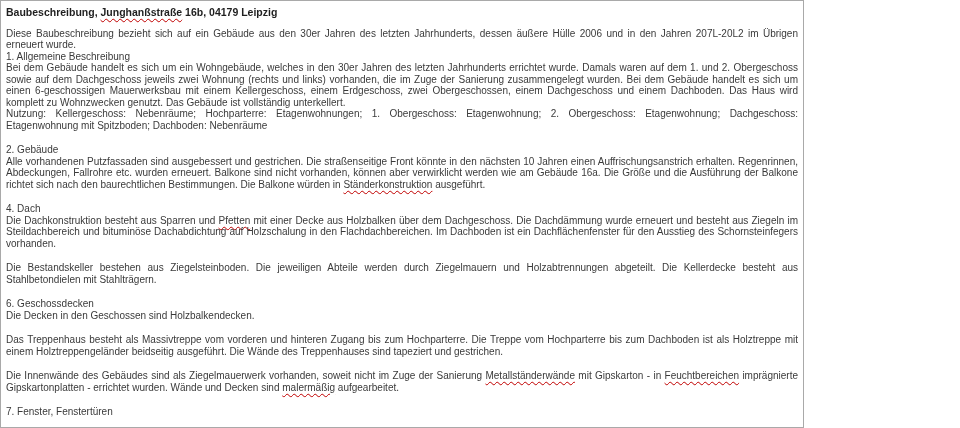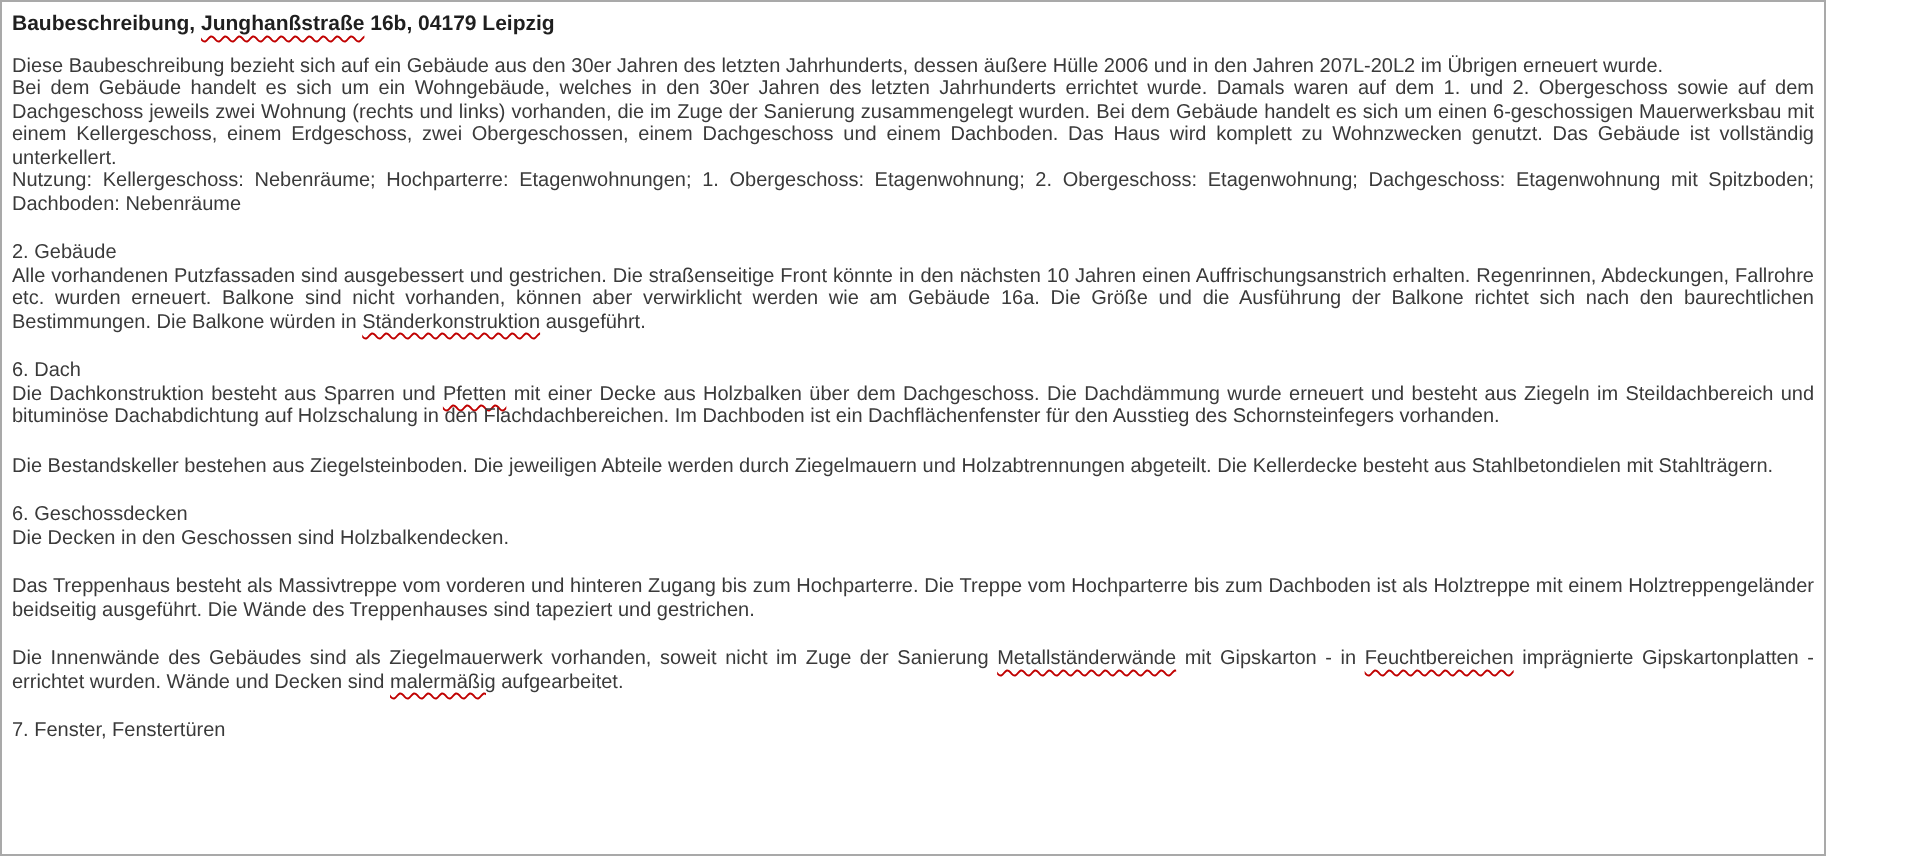--- a/index.html
+++ b/index.html
@@ -1,17 +1,17 @@
 <!DOCTYPE html>
 <html lang="de"><head>
 <meta charset="utf-8">
 <style>
   html, body { margin: 0; padding: 0; background: #ffffff; }
   .page {
-    width: 913px;
+    width: 804px;
     height: 428px;
     box-sizing: border-box;
     border: 1px solid #a9a9a9;
     background: #ffffff;
     padding: 4px 5px 0 5px;
     overflow: hidden;
     font-family: "Liberation Sans", sans-serif;
     font-size: 10px;
     line-height: 11.5px;
     color: #3a3a3a;
@@ -41,35 +41,36 @@
 </head>
 <body>
 
 <div class="page">
 
   <p class="doc-title"><span>Baubeschreibung, </span><span class="misspell">Junghanßstraße</span><span> 16b, 04179 Leipzig</span></p>
 
   <p class="intro para">Diese Baubeschreibung bezieht sich auf ein Gebäude aus den 30er Jahren des letzten Jahrhunderts, dessen äußere Hülle 2006 und in den Jahren 207L-20L2 im Übrigen erneuert wurde.</p>
 
   <div class="sec">
+    <p class="sec-heading">1. Allgemeine Beschreibung</p>
     <div class="sec-body">
         <p class="para"><span>Bei dem Gebäude handelt es sich um ein Wohngebäude, welches in den 30er Jahren des letzten Jahrhunderts errichtet wurde. Damals waren auf dem 1. und 2. Obergeschoss sowie auf dem Dachgeschoss jeweils zwei Wohnung (rechts und links) vorhanden, die im Zuge der Sanierung zusammengelegt wurden. Bei dem Gebäude handelt es sich um einen 6-geschossigen Mauerwerksbau mit einem Kellergeschoss, einem Erdgeschoss, zwei Obergeschossen, einem Dachgeschoss und einem Dachboden. Das Haus wird komplett zu Wohnzwecken genutzt. Das Gebäude ist vollständig unterkellert.</span></p>
         <p class="para"><span>Nutzung: Kellergeschoss: Nebenräume; Hochparterre: Etagenwohnungen; 1. Obergeschoss: Etagenwohnung; 2. Obergeschoss: Etagenwohnung; Dachgeschoss: Etagenwohnung mit Spitzboden; Dachboden: Nebenräume</span></p>
       </div>
   </div>
 
   <div class="sec">
     <p class="sec-heading">2. Gebäude</p>
     <div class="sec-body">
         <p class="para"><span>Alle vorhandenen Putzfassaden sind ausgebessert und gestrichen. Die straßenseitige Front könnte in den nächsten 10 Jahren einen Auffrischungsanstrich erhalten. Regenrinnen, Abdeckungen, Fallrohre etc. wurden erneuert. Balkone sind nicht vorhanden, können aber verwirklicht werden wie am Gebäude 16a. Die Größe und die Ausführung der Balkone richtet sich nach den baurechtlichen Bestimmungen. Die Balkone würden in </span><span class="misspell">Ständerkonstruktion</span><span> ausgeführt.</span></p>
       </div>
   </div>
 
   <div class="sec">
-    <p class="sec-heading">6. Dach</p>
+    <p class="sec-heading">4. Dach</p>
     <div class="sec-body">
         <p class="para"><span>Die Dachkonstruktion besteht aus Sparren und </span><span class="misspell">Pfetten</span><span> mit einer Decke aus Holzbalken über dem Dachgeschoss. Die Dachdämmung wurde erneuert und besteht aus Ziegeln im Steildachbereich und bituminöse Dachabdichtung auf Holzschalung in den Flachdachbereichen. Im Dachboden ist ein Dachflächenfenster für den Ausstieg des Schornsteinfegers vorhanden.</span></p>
       </div>
   </div>
 
   <div class="sec">
     <div class="sec-body">
         <p class="para"><span>Die Bestandskeller bestehen aus Ziegelsteinboden. Die jeweiligen Abteile werden durch Ziegelmauern und Holzabtrennungen abgeteilt. Die Kellerdecke besteht aus Stahlbetondielen mit Stahlträgern.</span></p>
       </div>
   </div>

